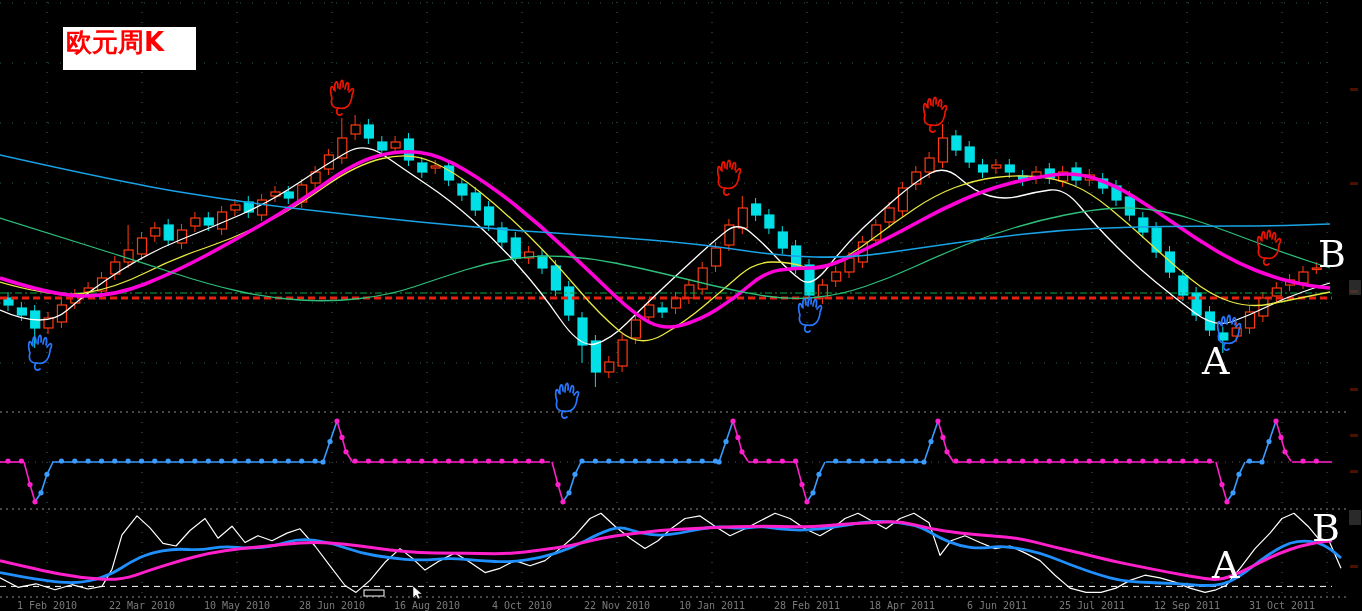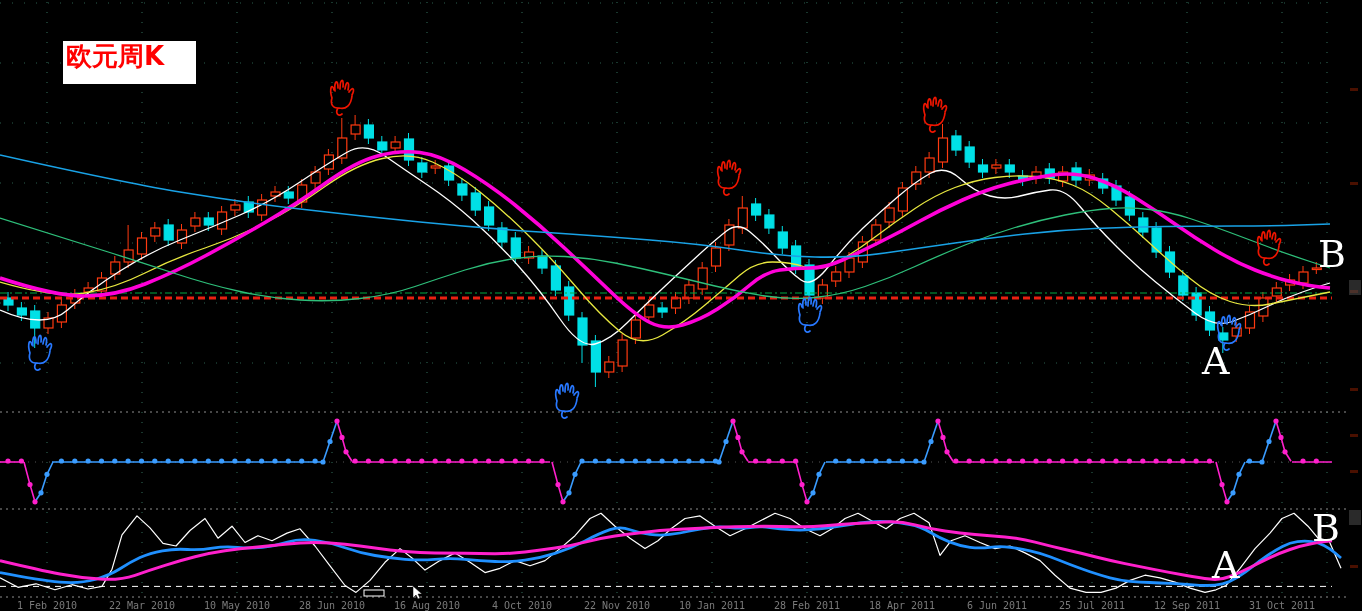--- a/index.html
+++ b/index.html
@@ -1,21 +1,21 @@
 <!DOCTYPE html>
 <html><head>
 <meta charset="utf-8">
 <style>
   html,body{margin:0;padding:0;background:#000;}
   .screen{position:relative;width:1362px;height:611px;background:#000;overflow:hidden;
           font-family:"Liberation Sans",sans-serif;}
   #chart{position:absolute;left:0;top:0;}
   .title-box{position:absolute;left:63px;top:27px;width:133px;height:43px;background:#ffffff;
              color:#ff0000;font-weight:bold;font-size:26px;line-height:30px;padding-left:3px;
-             font-family:"DejaVu Sans","Liberation Sans",sans-serif;box-sizing:border-box;margin-top:14px;}
+             font-family:"DejaVu Sans","Liberation Sans",sans-serif;box-sizing:border-box;}
 </style>
 </head>
 <body>
 
 <div class="screen">
   <svg id="chart" width="1362" height="611" viewBox="0 0 1362 611">
       <g>
         <line x1="0" y1="3" x2="1332" y2="3" stroke="#2a5c4c" stroke-width="1.2" stroke-dasharray="1 11"></line>
         <line x1="0" y1="63" x2="1332" y2="63" stroke="#2a5c4c" stroke-width="1.2" stroke-dasharray="1 11"></line>
         <line x1="0" y1="123" x2="1332" y2="123" stroke="#2a5c4c" stroke-width="1.2" stroke-dasharray="1 11"></line>

